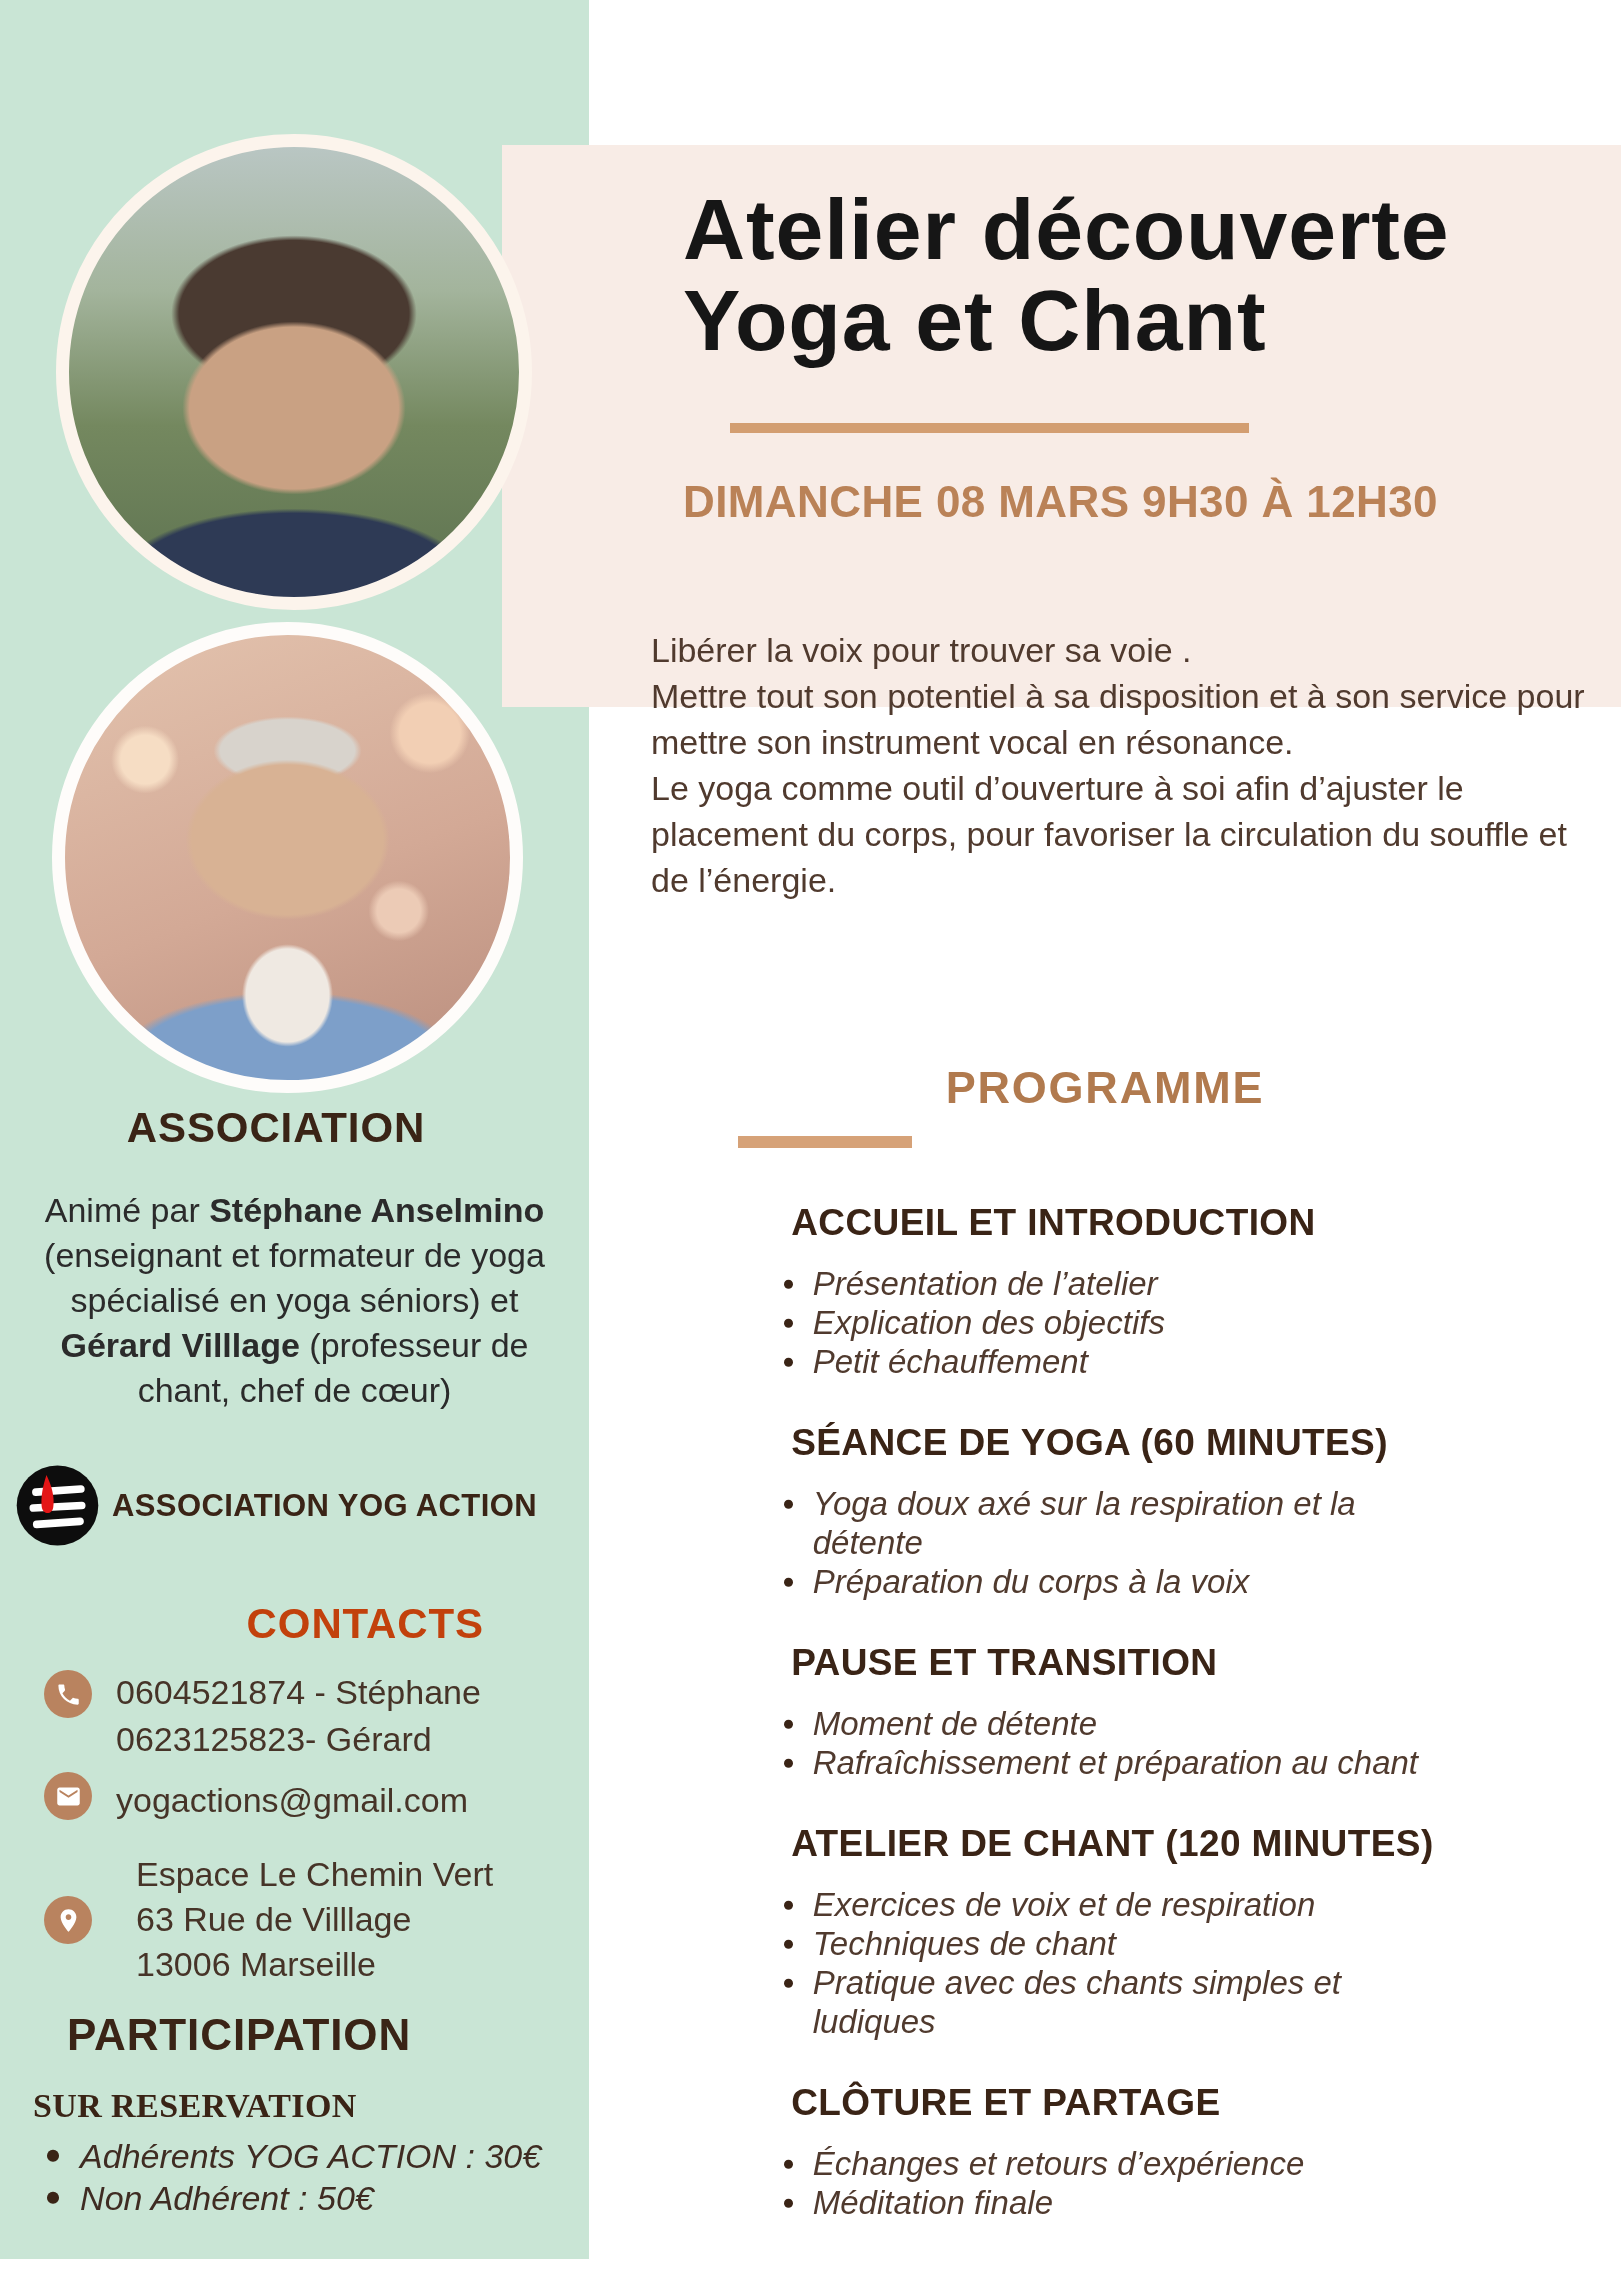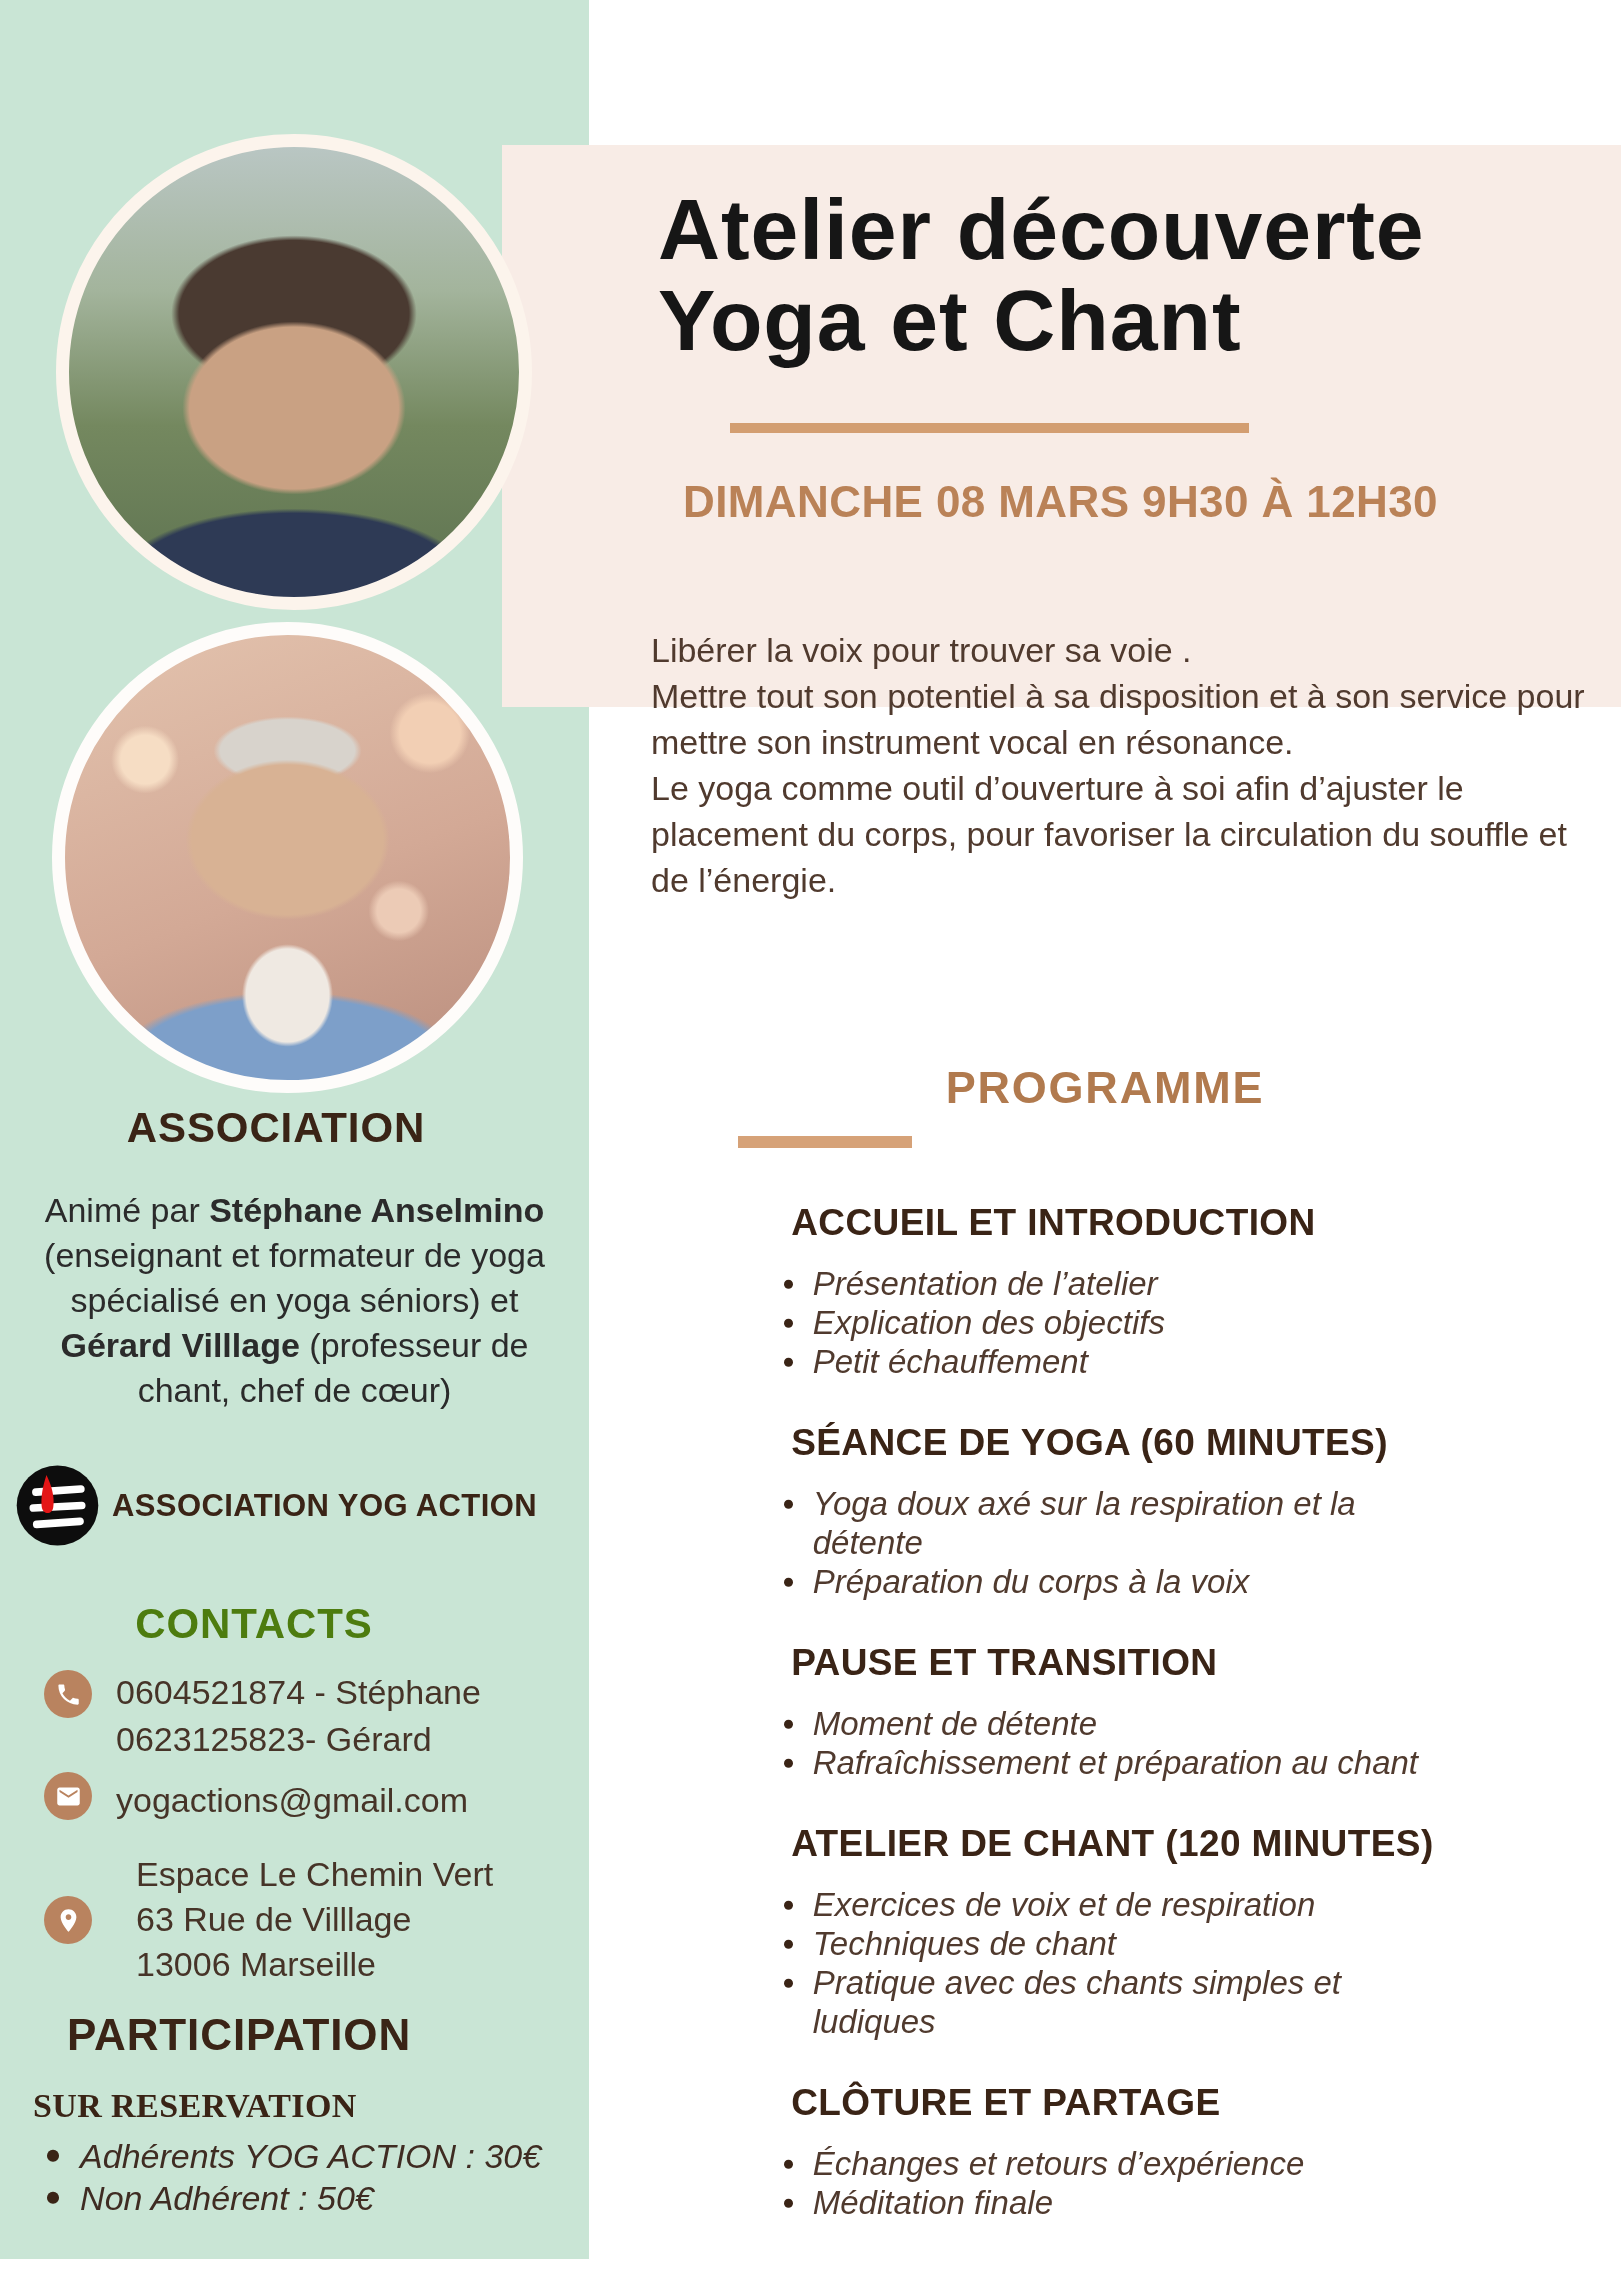--- a/index.html
+++ b/index.html
@@ -29,21 +29,21 @@
       radial-gradient(ellipse 26% 12% at 50% 26%, #d8d3cc 58%, rgba(216,211,204,0) 64%),
       radial-gradient(ellipse 16% 18% at 50% 81%, #efe9e2 58%, rgba(239,233,226,0) 64%),
       radial-gradient(ellipse 58% 24% at 50% 96%, #7d9fc9 60%, rgba(125,159,201,0) 66%),
       radial-gradient(circle at 18% 28%, #f6ddc4 0 5%, rgba(246,221,196,0) 7%),
       radial-gradient(circle at 82% 22%, #f2cfb4 0 6%, rgba(242,207,180,0) 8%),
       radial-gradient(circle at 75% 62%, #eccbb6 0 5%, rgba(236,203,182,0) 7%),
       linear-gradient(160deg, #e3c3ae 0%, #d3a996 55%, #b98d7d 100%);
   }
 
   
-  .title { position:absolute; left:658px; top:184px; font-size:86px; font-weight:700;
+  .title { position:absolute; left:683px; top:184px; font-size:86px; font-weight:700;
            color:#161616; line-height:1.06; letter-spacing:0.9px; }
   .title-divider { position:absolute; left:730px; top:423px; width:519px; height:9.9px; background:#d39e71; }
   .date  { position:absolute; left:683px; top:477px; font-size:44px; font-weight:700;
            color:#ba8257; letter-spacing:0.4px; }
 
   .intro { position:absolute; left:651px; top:627px; width:963px; font-size:34px;
            line-height:1.355; color:#503a2e; }
   .intro p { margin:0; }
 
   
@@ -64,22 +64,22 @@
   .intervenants-title { position:absolute; left:0; top:1104px; width:552px; text-align:center;
                         font-size:42px; font-weight:700; color:#3a2416; letter-spacing:0.9px; }
   .intervenants-text  { position:absolute; left:18px; top:1188px; width:553px; text-align:center;
                         font-size:34px; line-height:1.32; color:#2b2b2b; }
   .intervenants-text b { font-weight:700; }
 
   .assoc-row { position:absolute; left:14.3px; top:1463px; display:flex; align-items:center; }
   .assoc-logo { width:87px; height:85px; flex:none; }
   .assoc-label { margin-left:10.7px; font-size:31px; font-weight:700; color:#3a2416; letter-spacing:0.4px; }
 
-  .contacts-title { position:absolute; left:0; top:1600px; width:484px; text-align:center;
-                    font-size:42px; font-weight:700; color:#4d7c0f; letter-spacing:0.9px;margin-left:12px; }
+  .contacts-title { position:absolute; left:0; top:1600px; width:484px; text-align:right;
+                    font-size:42px; font-weight:700; color:#c2410c; letter-spacing:0.9px; }
 
   .cicon { position:absolute; width:48px; height:48px; border-radius:50%; background:#b9835f;
            display:flex; align-items:center; justify-content:center; }
   .cicon svg { width:27px; height:27px; fill:#ffffff; }
   .icon-phone { left:44px; top:1670px; }
   .icon-mail  { left:44px; top:1772px; }
   .icon-pin   { left:44px; top:1896px; }
 
   .contact-text { position:absolute; left:116px; font-size:34px; color:#463428; }
   .phones  { top:1669px; line-height:47px; }

